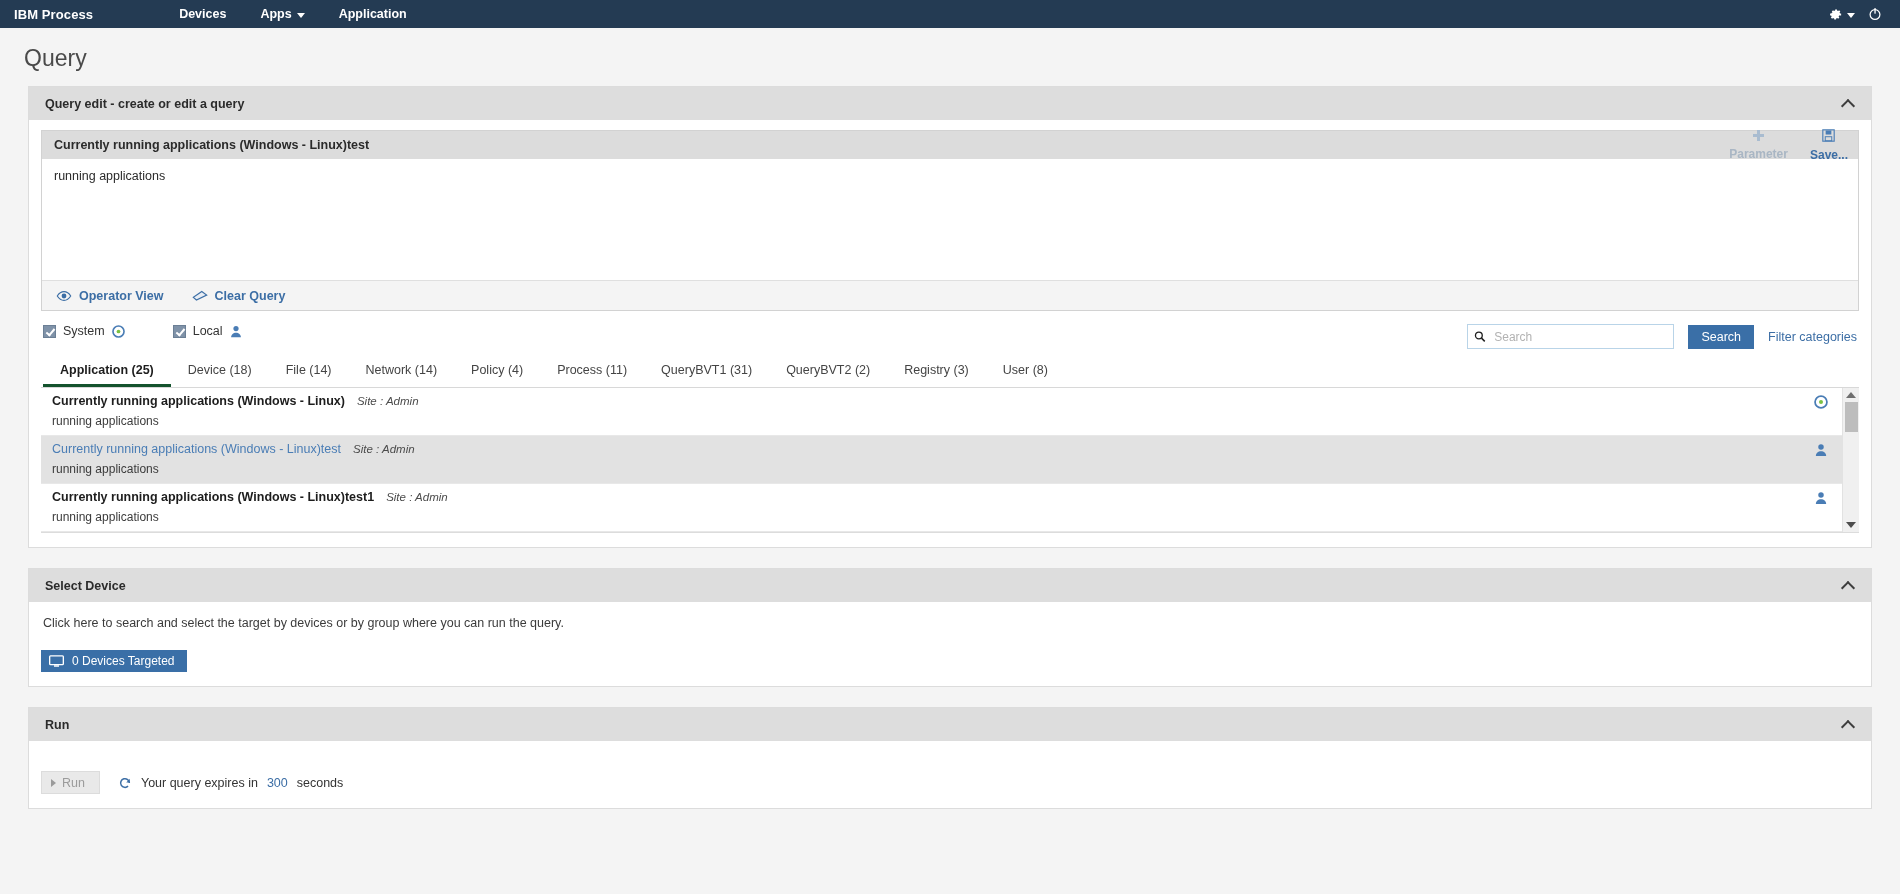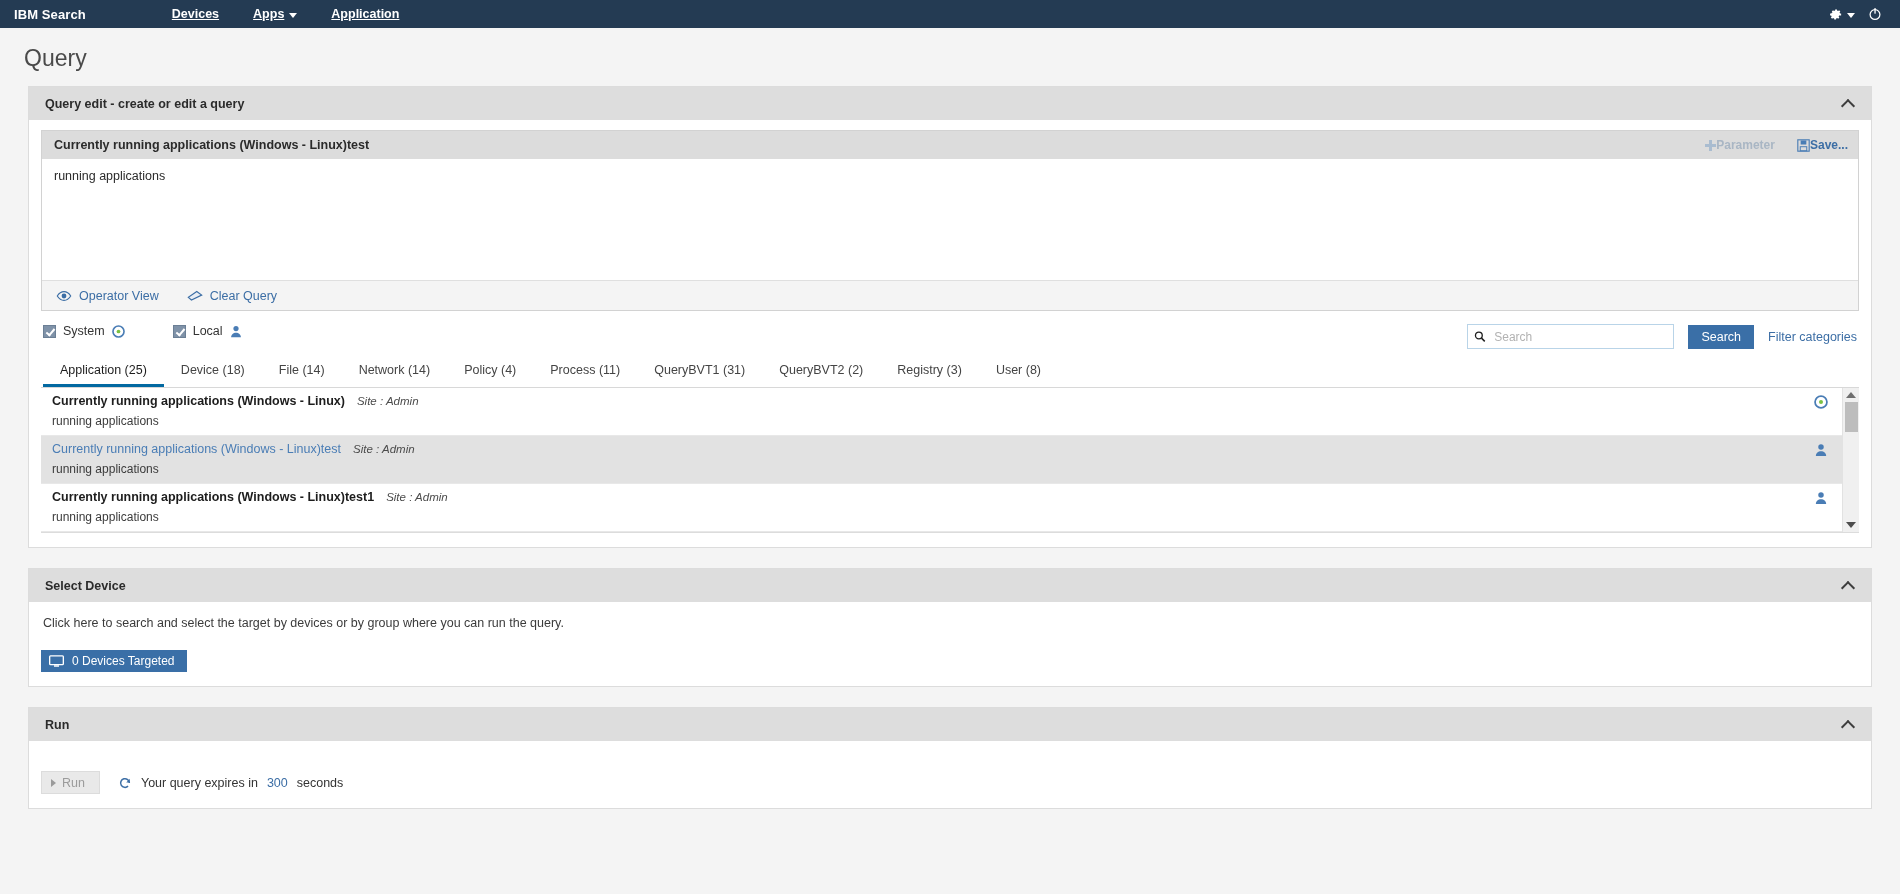--- a/index.html
+++ b/index.html
@@ -32,21 +32,20 @@
   .navbar .nav-links { display: flex; align-items: center; gap: 34px; }
   .navbar .nav-link {
     font-size: 12.5px;
     font-weight: bold;
     color: #ffffff;
     cursor: pointer;
     display: flex;
     align-items: center;
     gap: 5px;
     white-space: nowrap;
-    text-decoration: underline;
   }
   .caret-down {
     width: 0; height: 0;
     border-left: 4px solid transparent;
     border-right: 4px solid transparent;
     border-top: 5px solid #ffffff;
     display: inline-block;
     margin-top: 2px;
   }
   .navbar .spacer { flex: 1; }
@@ -104,23 +103,24 @@
     display: flex;
     align-items: center;
     padding: 0 10px 0 12px;
     font-size: 12.5px;
     font-weight: bold;
     color: #2b2b2b;
   }
   .qbox-header .qname { flex: 1; }
   .qbox-actions { display: flex; align-items: center; gap: 22px; }
   .qaction {
-    display: flex; align-items: center; 
+    display: flex; align-items: center; gap: 6px;
     font-size: 12px;
     cursor: pointer;
+    flex-direction: column;
   }
   .qaction.disabled { color: #a9b6c4; cursor: default; }
   .qaction.enabled { color: #3c6ea5; }
   .plus-icon {
     position: relative; width: 11px; height: 11px; display:inline-block;
   }
   .plus-icon::before, .plus-icon::after {
     content:""; position:absolute; background:#a9bcd0;
   }
   .plus-icon::before { left: 4px; top: 0; width: 3px; height: 11px; }
@@ -139,20 +139,21 @@
     font-family: "Liberation Sans", sans-serif;
   }
   .qbox-footer {
     background: #f4f4f4;
     border-top: 1px solid #dfdfdf;
     height: 30px;
     display: flex;
     align-items: center;
     gap: 28px;
     padding: 0 14px;
+    font-weight: bold;
   }
   .qfoot-link {
     display:flex; align-items:center; gap:7px;
     color:#3c6ea5; font-size:12.5px; cursor:pointer;
   }
 
   
   .filters-row {
     display: flex;
     align-items: flex-start;
@@ -225,22 +226,22 @@
   .tab {
     font-size: 12.5px;
     color: #444;
     padding: 6px 17px 7px 17px;
     cursor: pointer;
     border-bottom: 3px solid transparent;
     white-space: nowrap;
   }
   .tab.active {
     color: #1d1d1d;
-    font-weight: normal;
-    border-bottom: 3px solid #0369a1;
+    font-weight: bold;
+    border-bottom: 3px solid #14532d;
   }
 
   
   .results-wrap { display: flex; border-bottom: 1px solid #dcdcdc; }
   .results {
     flex: 1;
     background: #fff;
   }
   .result-row {
     display: flex;
@@ -328,21 +329,21 @@
     font-family: "Liberation Sans", sans-serif;
   }
   .tri-right { width:0;height:0;border-top:4px solid transparent;border-bottom:4px solid transparent;border-left:5px solid #9b9b9b; }
   .expire-text { font-size: 12.5px; color: #333; display:flex; align-items:center; gap:9px; }
   .expire-num { color: #3c6ea5; }
 </style>
 </head>
 <body>
 
 <div class="navbar">
-  <div class="brand">IBM Search</div>
+  <div class="brand">IBM Process</div>
   <div class="nav-links">
     <div class="nav-link">
       <span>Devices</span>
     </div>
     <div class="nav-link">
       <span>Apps</span>
       <span class="caret-down"></span>
     </div>
     <div class="nav-link">
       <span>Application</span>

